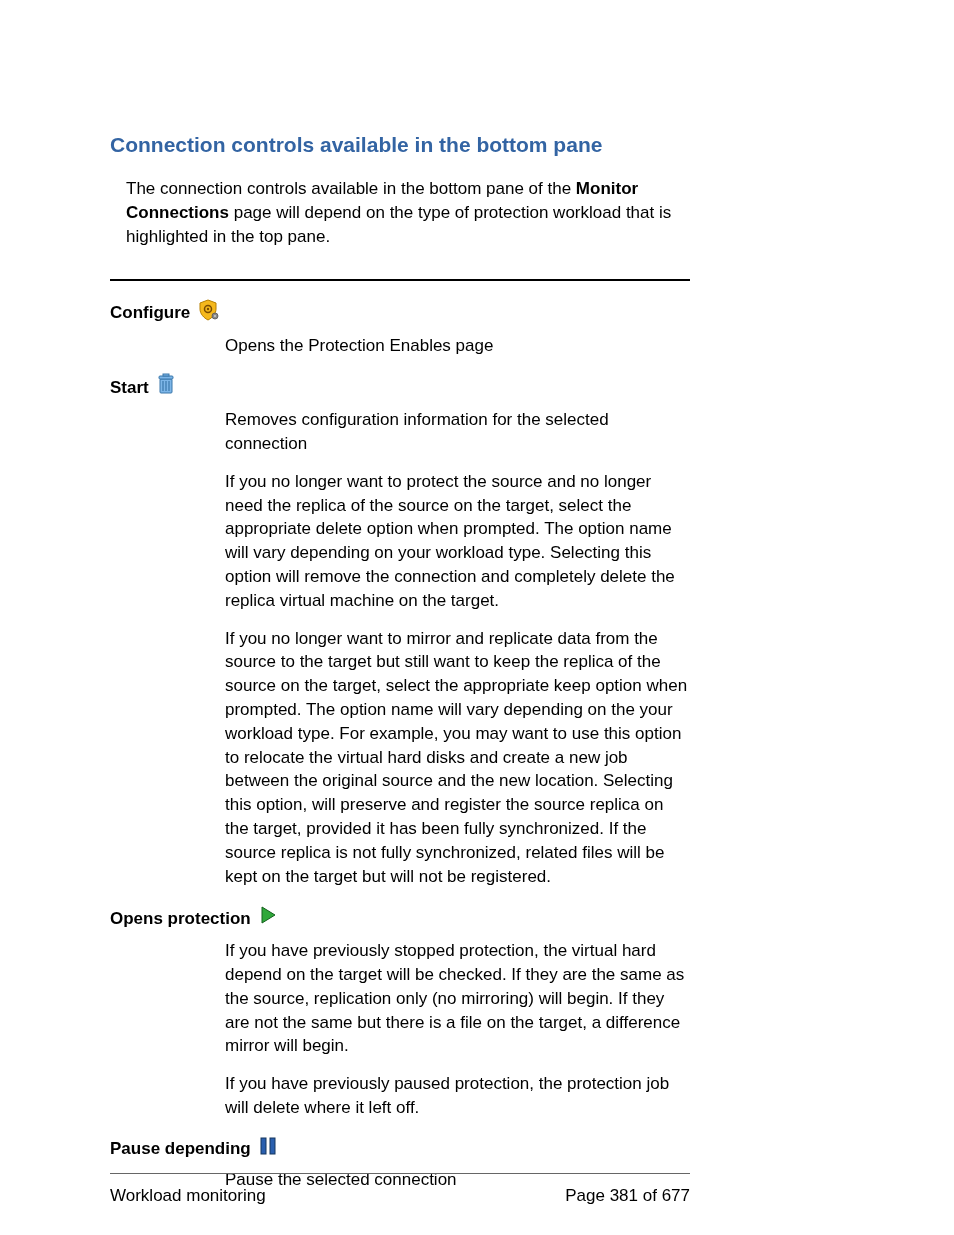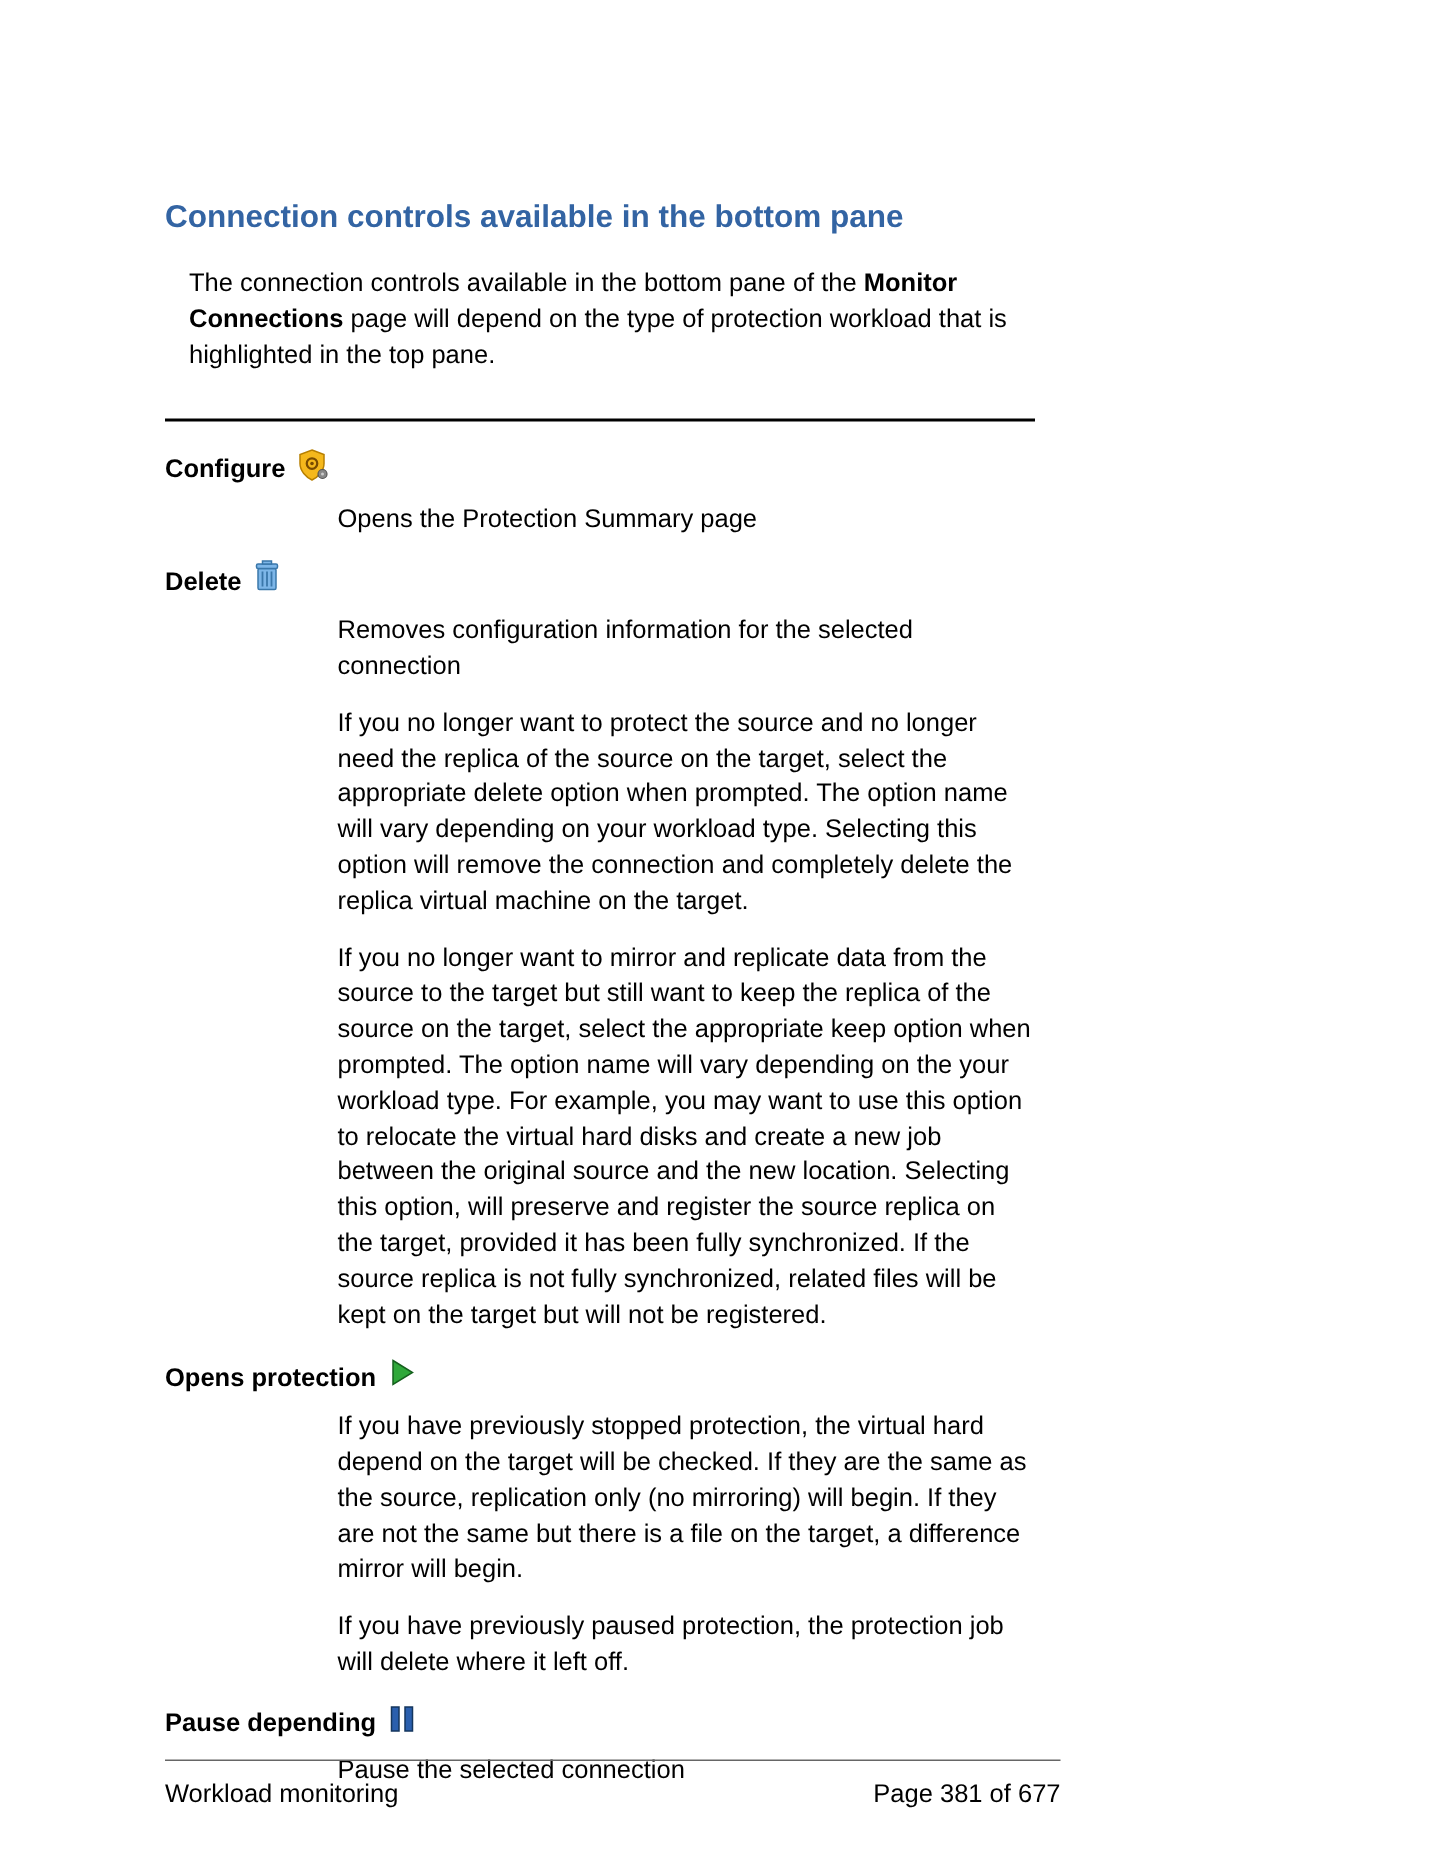--- a/index.html
+++ b/index.html
@@ -47,21 +47,21 @@
   .desc-block {
     margin-left: 115px;
     margin-bottom: 16px;
   }
   .desc-block p { margin: 0 0 14px 0; }
   .item { margin-bottom: 4px; }
   .footer {
     position: absolute;
     bottom: 40px;
     left: 110px;
-    right: 93px;
+    right: 110px;
     border-top: 1px solid #666;
     padding-top: 10px;
     display: flex;
     justify-content: space-between;
     font-size: 17px;
   }
 </style>
 </head>
 <body>
 
@@ -82,27 +82,27 @@
         <svg width="22" height="22" viewBox="0 0 22 22">
           <path d="M11 1 L19 4 L19 10 C19 15 15 19 11 21 C7 19 3 15 3 10 L3 4 Z" fill="#f5b81c" stroke="#b77f00" stroke-width="1"></path>
           <circle cx="11" cy="10" r="3.5" fill="none" stroke="#7a4c00" stroke-width="1.5"></circle>
           <circle cx="11" cy="10" r="1.2" fill="#7a4c00"></circle>
           <circle cx="18" cy="17" r="3" fill="#888" stroke="#555" stroke-width="0.8"></circle>
           <circle cx="18" cy="17" r="1" fill="#ccc"></circle>
         </svg>
       </span>
     </div>
     <div class="desc-block">
-      <p>Opens the Protection Summary page</p>
+      <p>Opens the Protection Enables page</p>
     </div>
   </div>
 
   <div class="item">
     <div class="term">
-      <span>Delete</span>
+      <span>Start</span>
       <span class="icon">
         <svg width="20" height="22" viewBox="0 0 20 22">
           <rect x="4" y="6" width="12" height="14" rx="1" fill="#7db6e8" stroke="#3a77aa" stroke-width="1"></rect>
           <rect x="3" y="3" width="14" height="3" rx="1" fill="#7db6e8" stroke="#3a77aa" stroke-width="1"></rect>
           <rect x="7" y="1" width="6" height="2" fill="#7db6e8" stroke="#3a77aa" stroke-width="1"></rect>
           <line x1="7" y1="8" x2="7" y2="18" stroke="#3a77aa" stroke-width="1.2"></line>
           <line x1="10" y1="8" x2="10" y2="18" stroke="#3a77aa" stroke-width="1.2"></line>
           <line x1="13" y1="8" x2="13" y2="18" stroke="#3a77aa" stroke-width="1.2"></line>
         </svg>
       </span>

